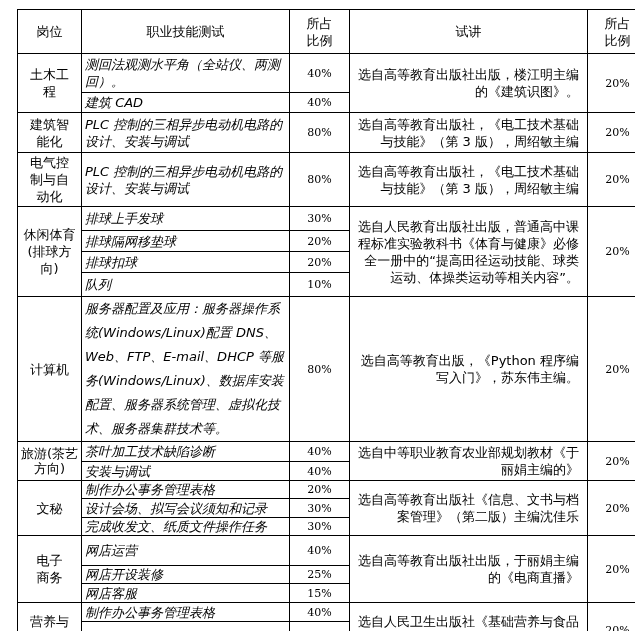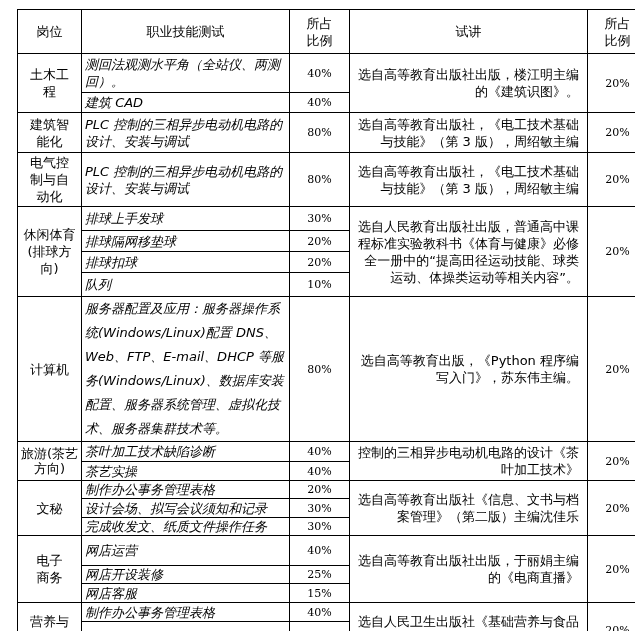--- a/index.html
+++ b/index.html
@@ -91,25 +91,25 @@
       <td class="c-skill" style="line-height:24px">服务器配置及应用：服务器操作系统(Windows/Linux)配置 DNS、Web、FTP、E-mail、DHCP 等服务(Windows/Linux)、数据库安装配置、服务器系统管理、虚拟化技术、服务器集群技术等。</td>
       <td class="c-ratio">80%</td>
       <td class="c-lecture" style="padding:0 8px">选自高等教育出版，《Python 程序编写入门》，苏东伟主编。</td>
       <td class="c-ratio">20%</td>
     </tr>
 
     <tr style="height:20px">
       <td rowspan="2" class="c-post" style="padding:0 2px; line-height:15px">旅游(茶艺方向)</td>
       <td class="c-skill">茶叶加工技术缺陷诊断</td>
       <td class="c-ratio">40%</td>
-      <td rowspan="2" class="c-lecture" style="padding:0 8px">控制的三相异步电动机电路的设计《茶叶加工技术》</td>
+      <td rowspan="2" class="c-lecture" style="padding:0 8px">选自中等职业教育农业部规划教材《于丽娟主编的》</td>
       <td rowspan="2" class="c-ratio">20%</td>
     </tr>
     <tr style="height:19px">
-      <td class="c-skill">茶艺实操</td>
+      <td class="c-skill">安装与调试</td>
       <td class="c-ratio">40%</td>
     </tr>
 
     <tr style="height:18px">
       <td rowspan="3" class="c-post">文秘</td>
       <td class="c-skill">制作办公事务管理表格</td>
       <td class="c-ratio">20%</td>
       <td rowspan="3" class="c-lecture" style="padding:0 8px">选自高等教育出版社《信息、文书与档案管理》（第二版）主编沈佳乐</td>
       <td rowspan="3" class="c-ratio">20%</td>
     </tr>

